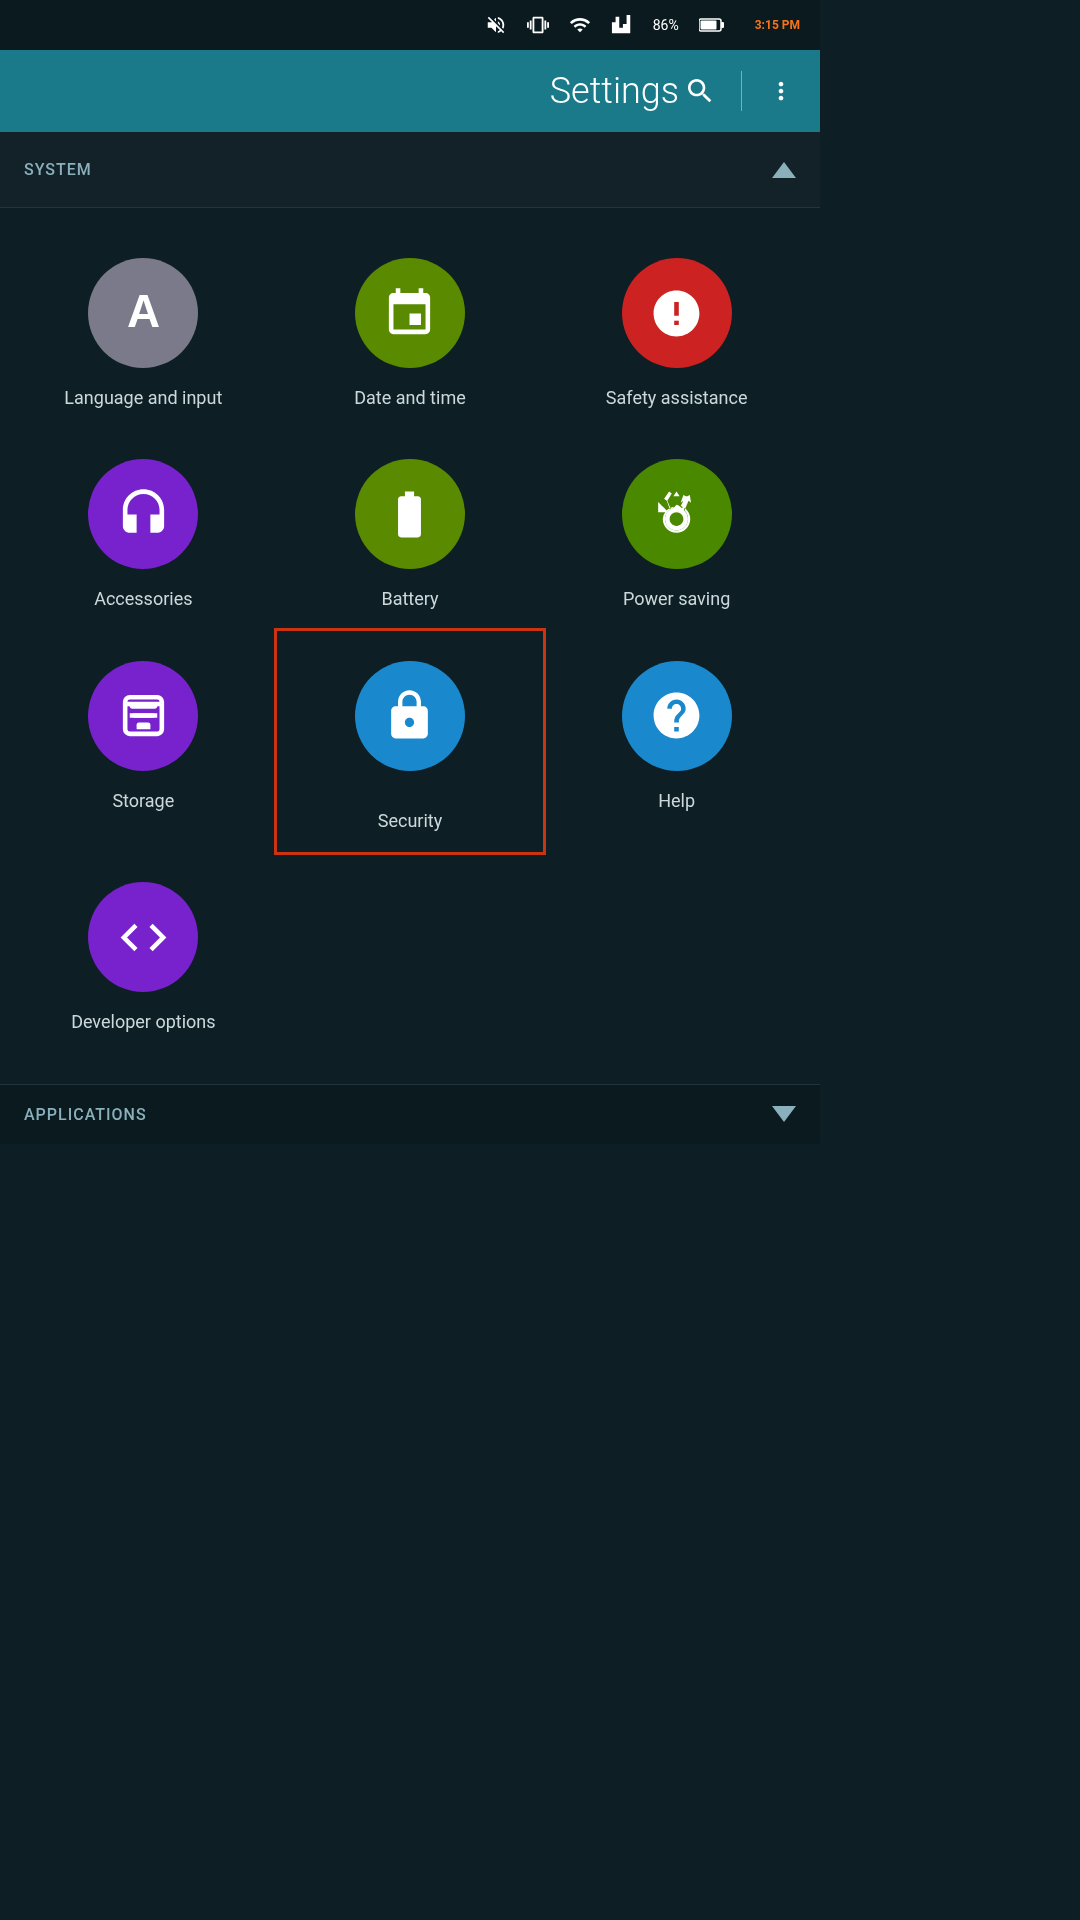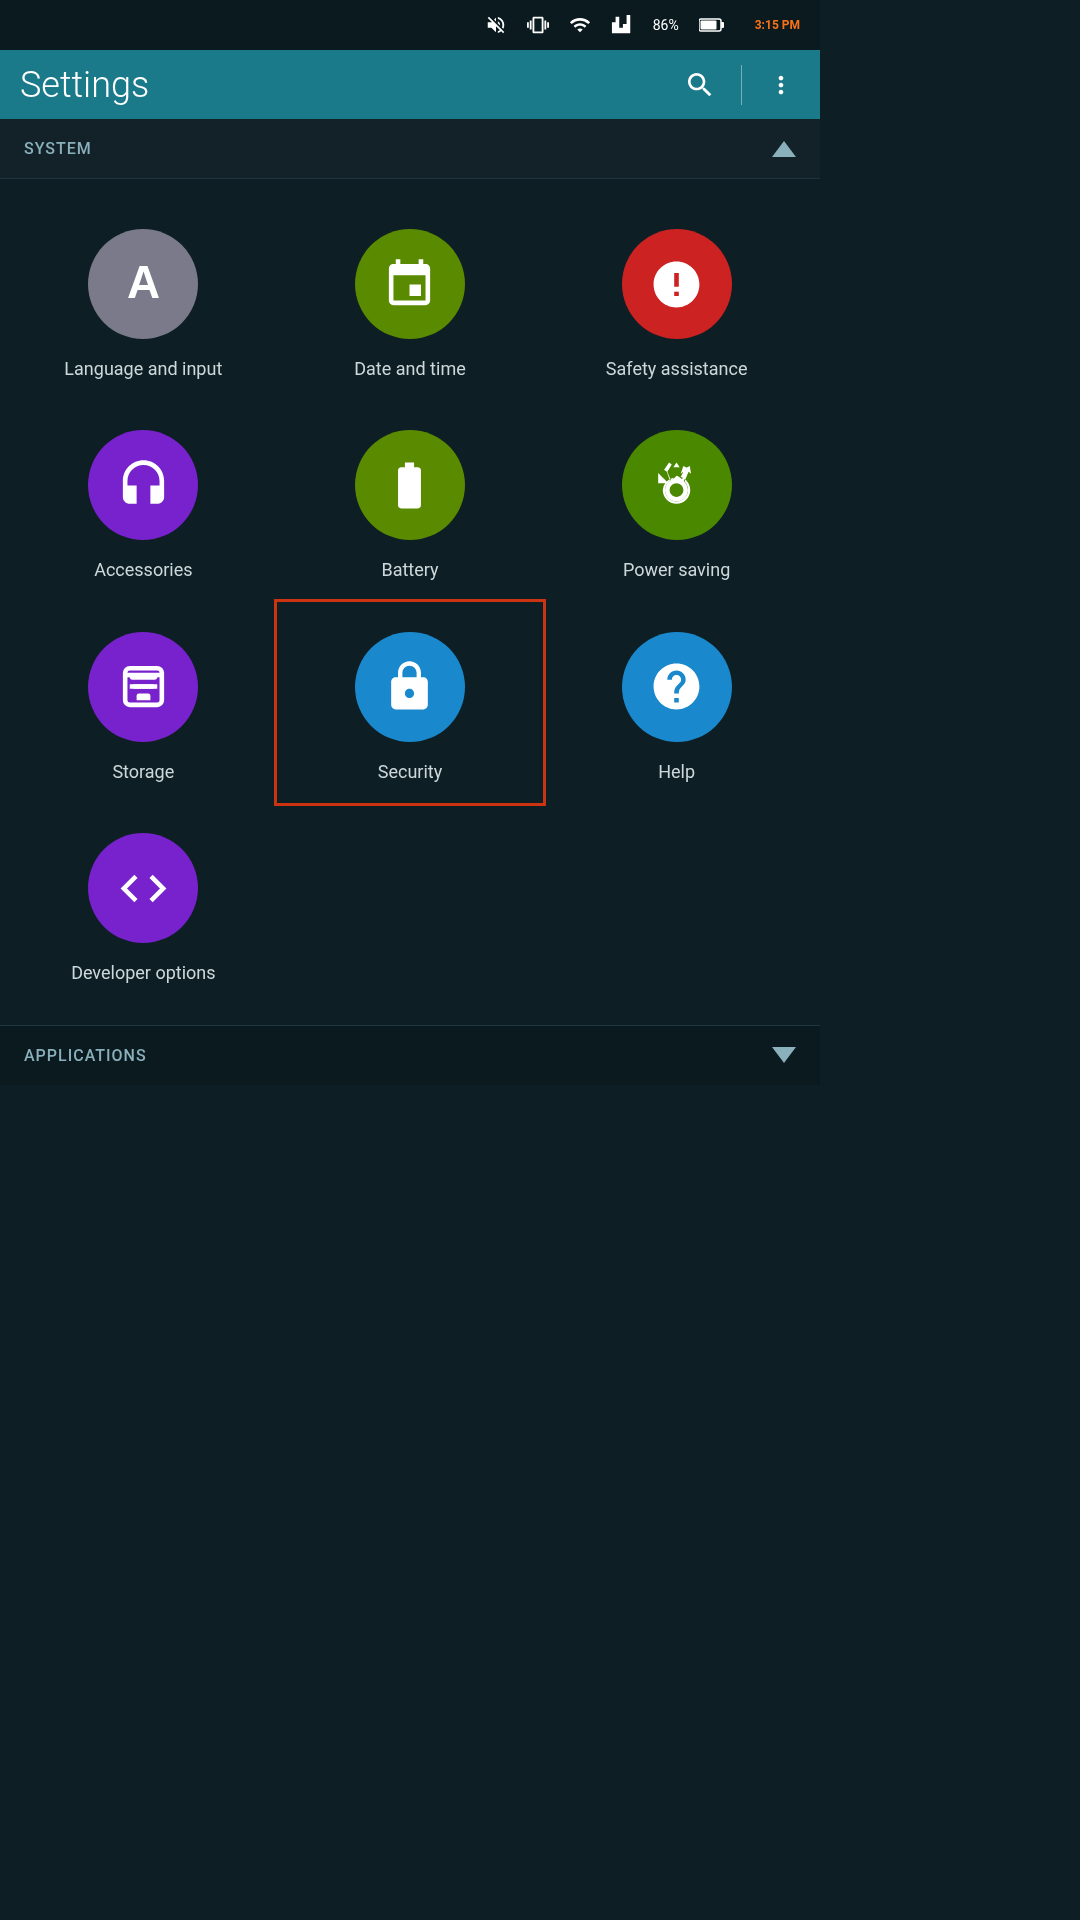--- a/index.html
+++ b/index.html
@@ -40,25 +40,25 @@
     }
 
     .status-battery {
       font-size: 14px;
       color: #fff;
     }
 
     
     .header {
       background: #1a7a8a;
-      height: 69px;
+      height: 82px;
       display: flex;
       align-items: center;
       padding: 0 20px;
-      justify-content: space-between;
+      justify-content: flex-end;
     }
 
     .header-title {
       font-size: 36px;
       font-weight: 300;
       color: #fff;
     }
 
     .header-actions {
       display: flex;
@@ -79,21 +79,21 @@
       cursor: pointer;
       padding: 5px;
       display: flex;
       align-items: center;
       justify-content: center;
     }
 
     
     .section-header {
       background: #122228;
-      height: 60px;
+      height: 76px;
       display: flex;
       align-items: center;
       justify-content: space-between;
       padding: 0 24px;
       border-bottom: 1px solid #1e3540;
     }
 
     .section-label {
       font-size: 16px;
       font-weight: 500;
@@ -117,20 +117,21 @@
       justify-content: flex-start;
       padding: 30px 10px 20px;
       cursor: pointer;
       position: relative;
     }
 
     .grid-item.selected {
       border: 3px solid #cc3311;
       margin: -3px;
       z-index: 1;
+      gap: 20px;
     }
 
     .icon-circle {
       width: 110px;
       height: 110px;
       border-radius: 50%;
       display: flex;
       align-items: center;
       justify-content: center;
       margin-bottom: 18px;
@@ -151,20 +152,21 @@
 
     
     .bottom-section {
       background: #0a1a1f;
       height: 60px;
       display: flex;
       align-items: center;
       justify-content: space-between;
       padding: 0 24px;
       border-top: 1px solid #1e3540;
+      margin-top: 10px;
     }
 
     .bottom-label {
       font-size: 16px;
       font-weight: 500;
       color: #8ab0bb;
       letter-spacing: 1px;
     }
 
     

